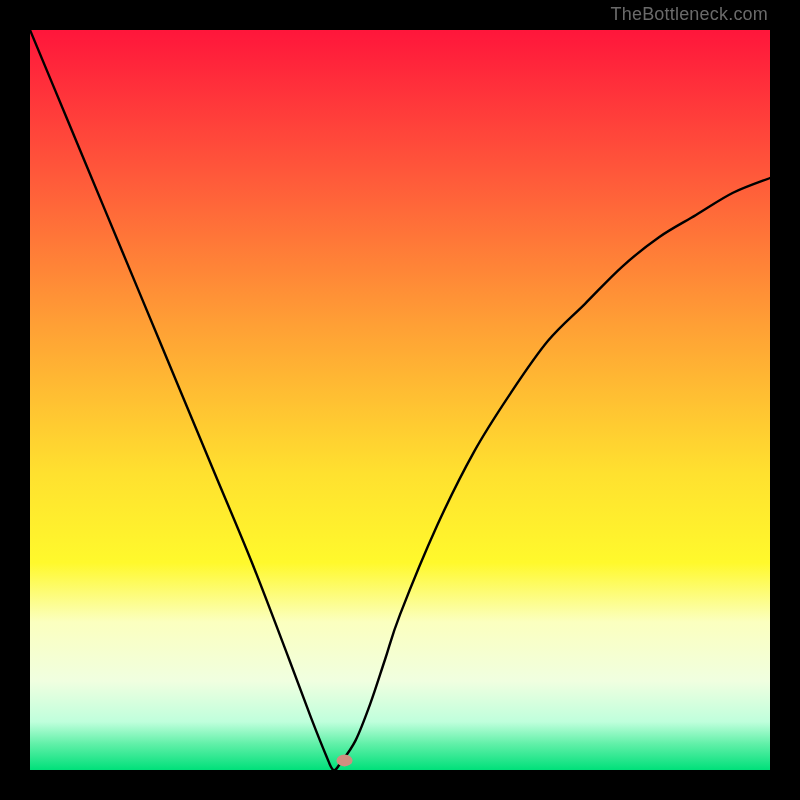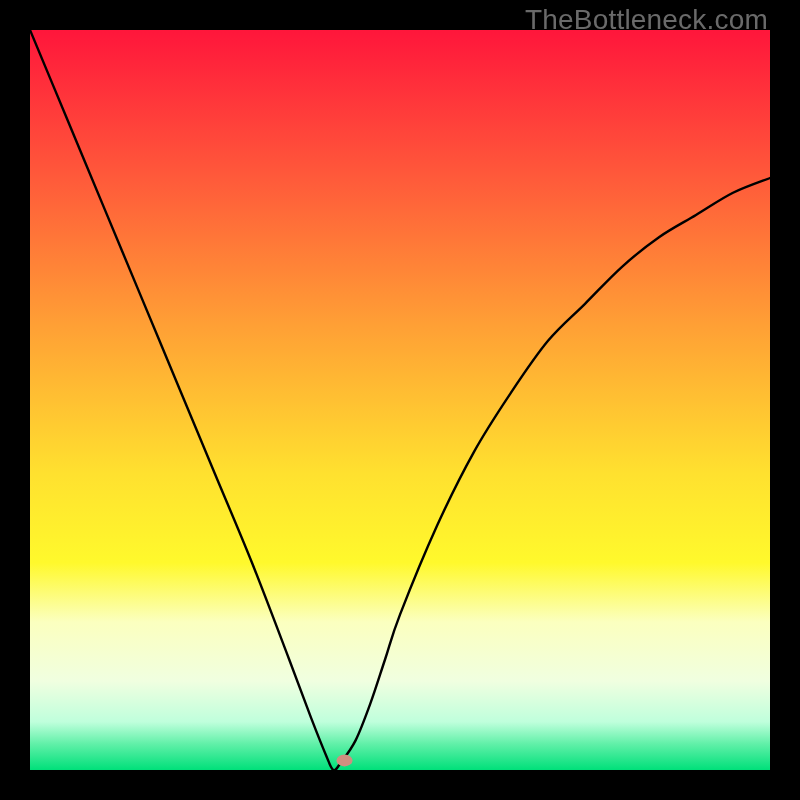--- a/index.html
+++ b/index.html
@@ -24,21 +24,21 @@
     left: 0;
     top: 0;
     width: 740px;
     height: 740px;
   }
   .watermark {
     position: absolute;
     top: 4px;
     right: 32px;
     color: #6a6a6a;
-    font-size: 28px;
+    font-size: 18px;
     font-weight: 500;
     letter-spacing: 0.2px;
     font-family: Arial, sans-serif;
   }
   svg { display: block; }
 </style>
 </head>
 <body>
 
 <div class="watermark">TheBottleneck.com</div>

